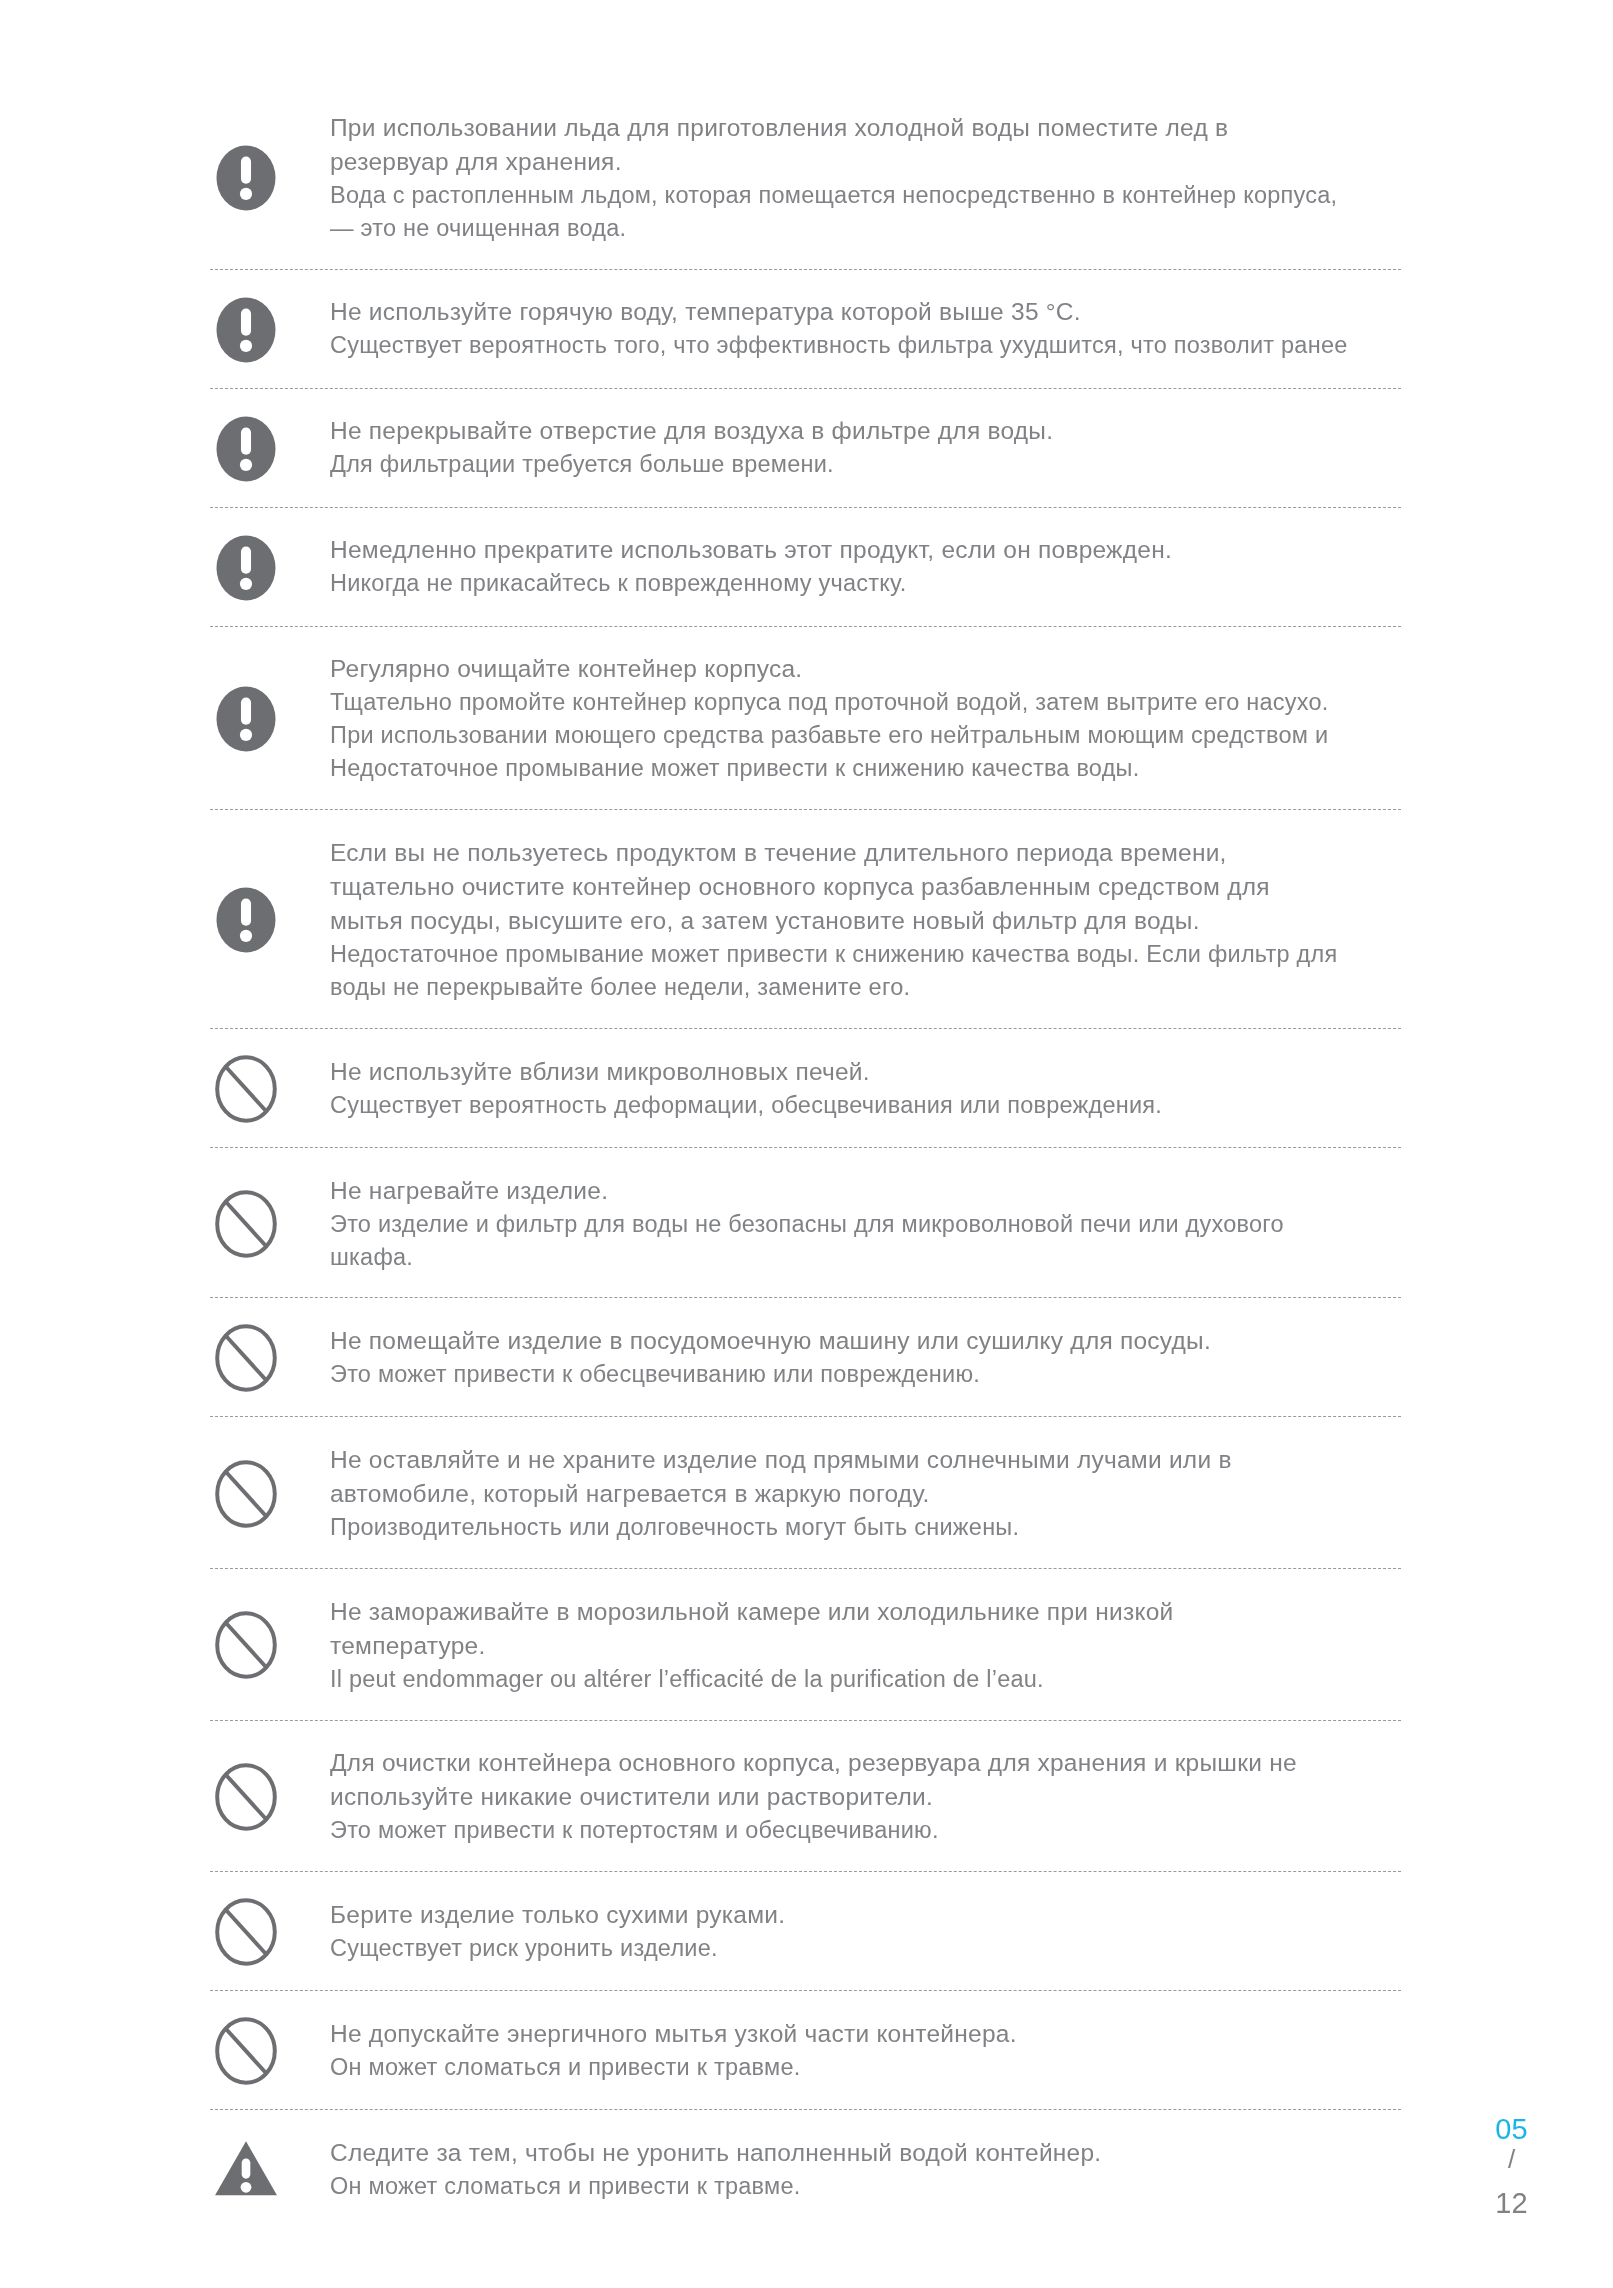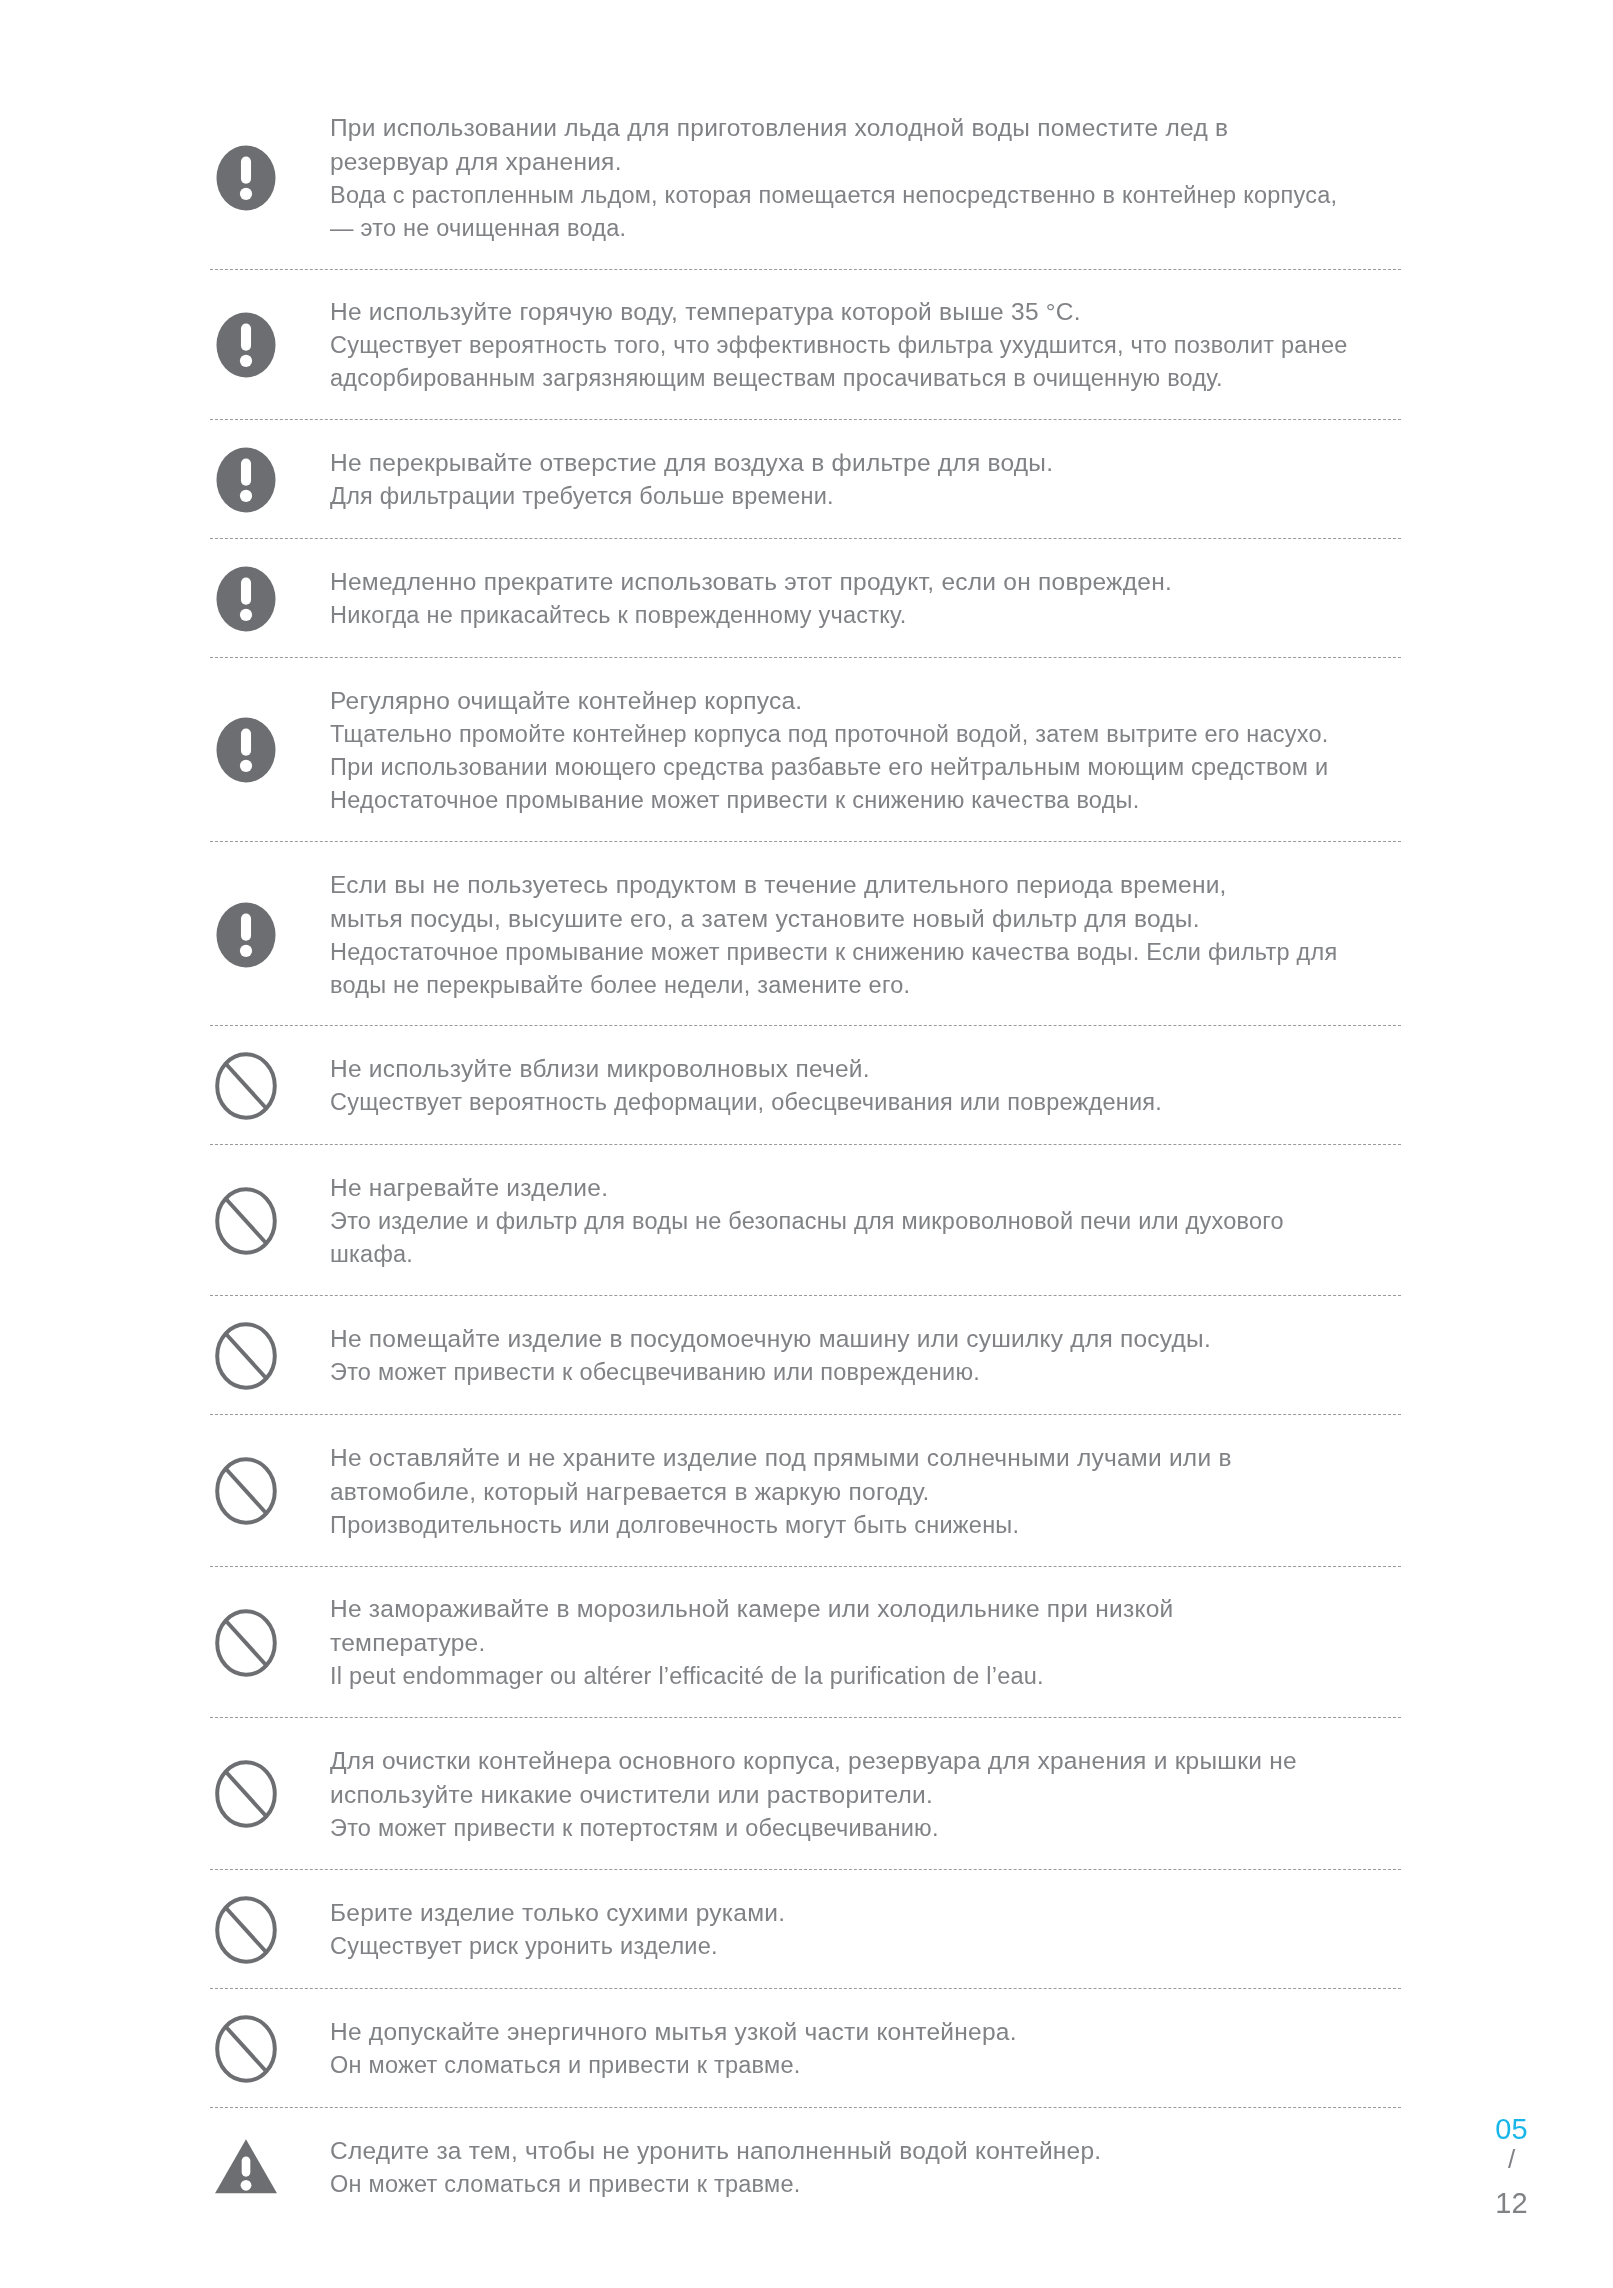--- a/index.html
+++ b/index.html
@@ -143,21 +143,20 @@
             <svg viewBox="0 0 100 100" xmlns="http://www.w3.org/2000/svg">
               <ellipse cx="50" cy="50" rx="41" ry="45" fill="#6d6e71"></ellipse>
               <rect x="43" y="20" width="14" height="38" rx="7" fill="#ffffff"></rect>
               <circle cx="50" cy="72" r="8.5" fill="#ffffff"></circle>
             </svg>
           </span>
         </div>
         <div class="text-cell">
           <div class="line primary">Не используйте горячую воду, температура которой выше 35 °C.</div>
           <div class="line">Существует вероятность того, что эффективность фильтра ухудшится, что позволит ранее</div>
-          <div class="line">адсорбированным загрязняющим веществам просачиваться в очищенную воду.</div>
         </div>
       </div>
       <div class="spacer-bot"></div>
       <div class="divider"></div>
       <div class="spacer-top"></div>
       <div class="notice-row">
         <div class="icon-cell">
           <span class="icon">
             <svg viewBox="0 0 100 100" xmlns="http://www.w3.org/2000/svg">
               <ellipse cx="50" cy="50" rx="41" ry="45" fill="#6d6e71"></ellipse>
@@ -217,20 +216,21 @@
           <span class="icon">
             <svg viewBox="0 0 100 100" xmlns="http://www.w3.org/2000/svg">
               <ellipse cx="50" cy="50" rx="41" ry="45" fill="#6d6e71"></ellipse>
               <rect x="43" y="20" width="14" height="38" rx="7" fill="#ffffff"></rect>
               <circle cx="50" cy="72" r="8.5" fill="#ffffff"></circle>
             </svg>
           </span>
         </div>
         <div class="text-cell">
           <div class="line primary">Если вы не пользуетесь продуктом в течение длительного периода времени,</div>
+          <div class="line primary">тщательно очистите контейнер основного корпуса разбавленным средством для</div>
           <div class="line primary">мытья посуды, высушите его, а затем установите новый фильтр для воды.</div>
           <div class="line">Недостаточное промывание может привести к снижению качества воды. Если фильтр для</div>
           <div class="line">воды не перекрывайте более недели, замените его.</div>
         </div>
       </div>
       <div class="spacer-bot"></div>
       <div class="divider"></div>
       <div class="spacer-top"></div>
       <div class="notice-row">
         <div class="icon-cell">

